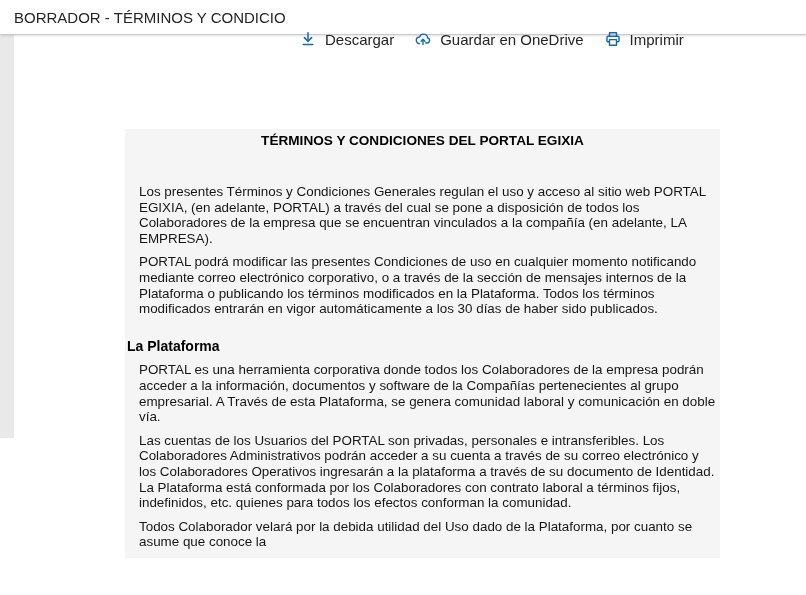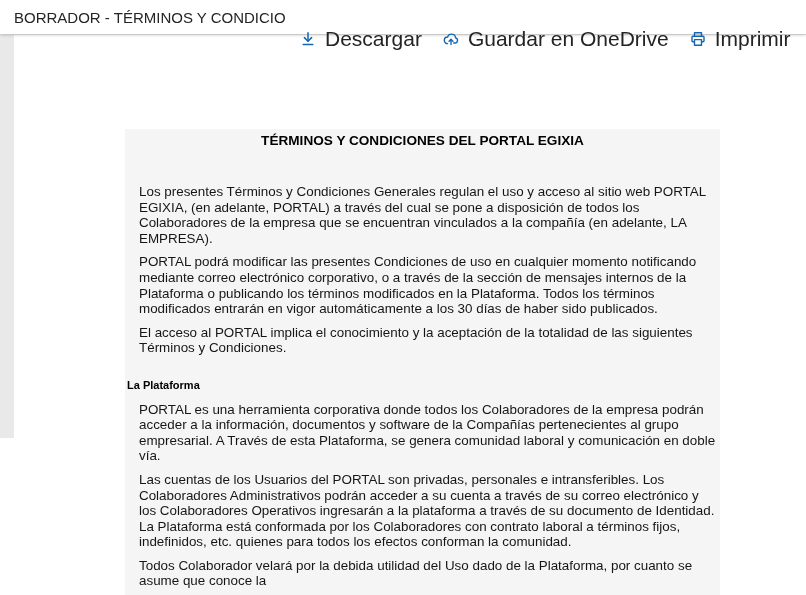--- a/index.html
+++ b/index.html
@@ -28,21 +28,21 @@
     color: #252423;
     white-space: nowrap;
     max-width: 272px;
     overflow: hidden;
   }
   .tb-btn {
     display: flex;
     align-items: center;
     gap: 8px;
     font-family: "Liberation Sans", sans-serif;
-    font-size: 21px;
+    font-size: 15px;
     color: #252423;
     background: none;
     border: none;
     padding: 0;
     margin-left: 20px;
     cursor: pointer;
     height: 34px;
     margin-top: 44px;
   }
   .tb-btn:first-of-type { margin-left: 13px; }
@@ -84,21 +84,21 @@
     font-weight: bold;
     font-size: 13.6px;
     line-height: 14px;
     margin: 0 0 36px 0;
     color: #000000;
   }
   .content p {
     margin: 0 0 8px 12px;
   }
   .section-heading {
-    font-size: 11px;
+    font-size: 14px;
     font-weight: bold;
     color: #000000;
     margin: 22px 0 8px 0;
     line-height: 15.6px;
   }
 </style>
 </head>
 <body>
 
 <div class="toolbar">
@@ -138,21 +138,20 @@
   </button>
 </div>
 
 <div class="viewer">
   <div class="page">
     <div class="content">
       <div class="doc-heading">TÉRMINOS Y CONDICIONES DEL PORTAL EGIXIA</div>
 
       <p>Los presentes Términos y Condiciones Generales regulan el uso y acceso al sitio web PORTAL EGIXIA, (en adelante, PORTAL) a través del cual se pone a disposición de todos los Colaboradores de la empresa que se encuentran vinculados a la compañía (en adelante, LA EMPRESA).</p>
       <p>PORTAL podrá modificar las presentes Condiciones de uso en cualquier momento notificando mediante correo electrónico corporativo, o a través de la sección de mensajes internos de la Plataforma o publicando los términos modificados en la Plataforma. Todos los términos modificados entrarán en vigor automáticamente a los 30 días de haber sido publicados.</p>
-      <p>El acceso al PORTAL implica el conocimiento y la aceptación de la totalidad de las siguientes Términos y Condiciones.</p>
 
       <div class="section-heading">La Plataforma</div>
 
       <p>PORTAL es una herramienta corporativa donde todos los Colaboradores de la empresa podrán acceder a la información, documentos y software de la Compañías pertenecientes al grupo empresarial. A Través de esta Plataforma, se genera comunidad laboral y comunicación en doble vía.</p>
       <p>Las cuentas de los Usuarios del PORTAL son privadas, personales e intransferibles. Los Colaboradores Administrativos podrán acceder a su cuenta a través de su correo electrónico y los Colaboradores Operativos ingresarán a la plataforma a través de su documento de Identidad. La Plataforma está conformada por los Colaboradores con contrato laboral a términos fijos, indefinidos, etc. quienes para todos los efectos conforman la comunidad.</p>
       <p>Todos Colaborador velará por la debida utilidad del Uso dado de la Plataforma, por cuanto se asume que conoce la</p>
     </div>
   </div>
 </div>
 

